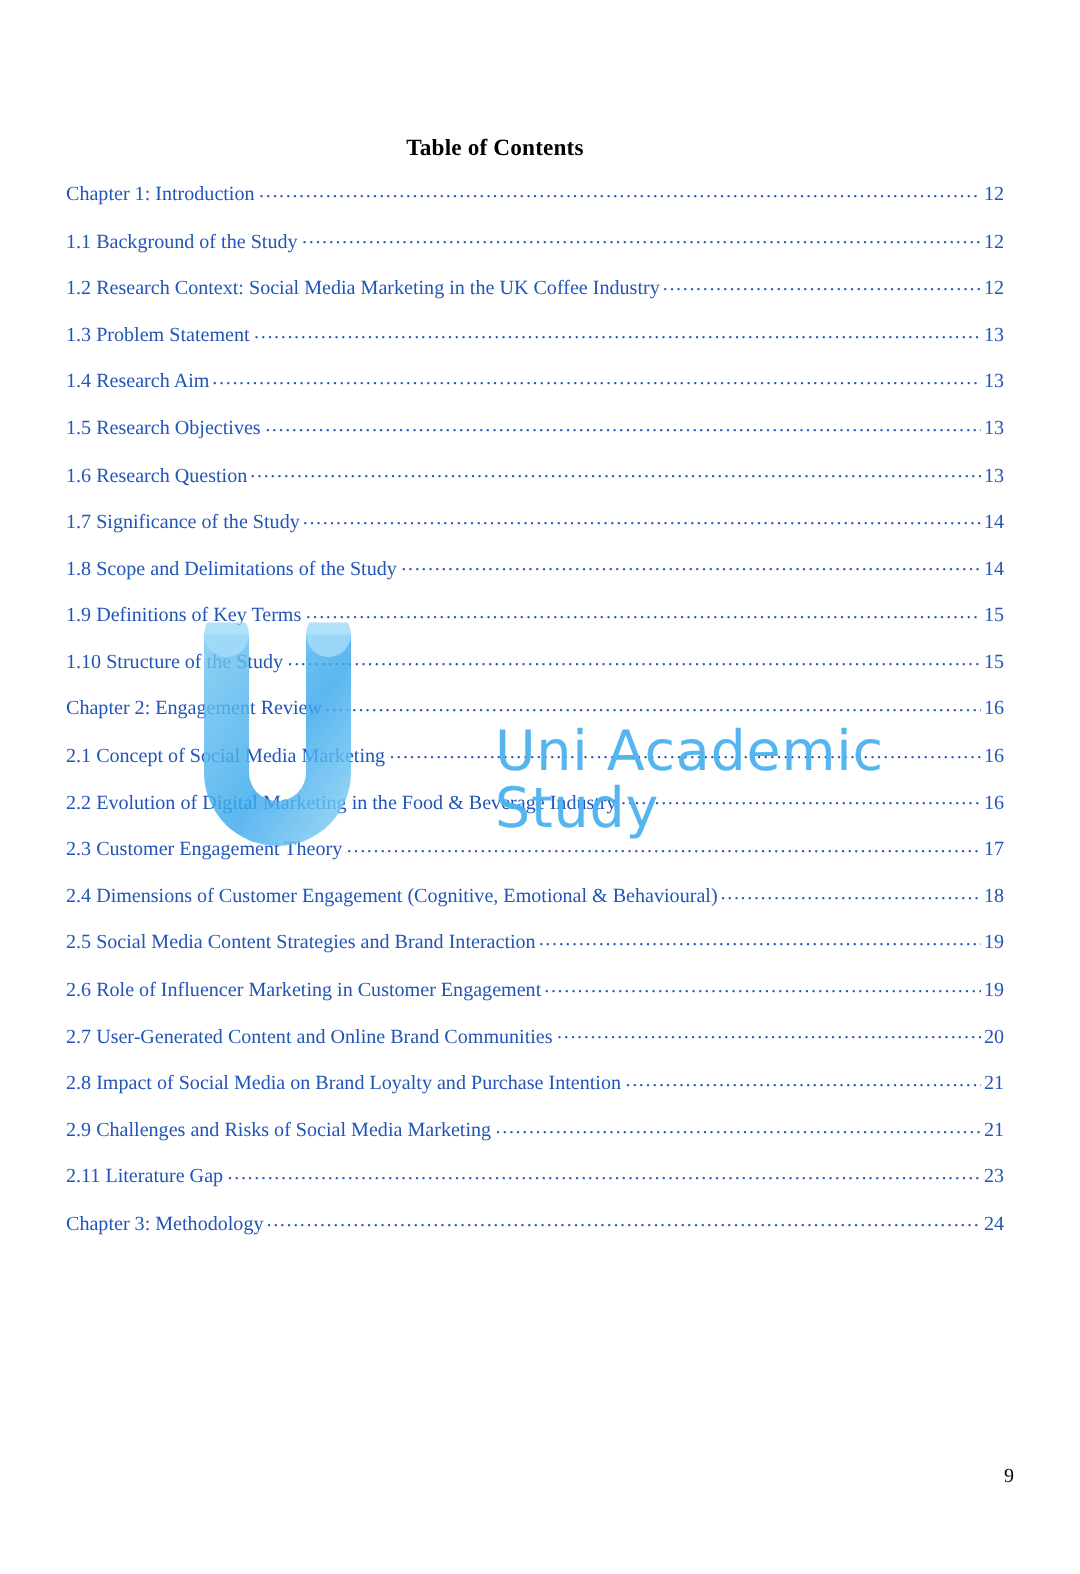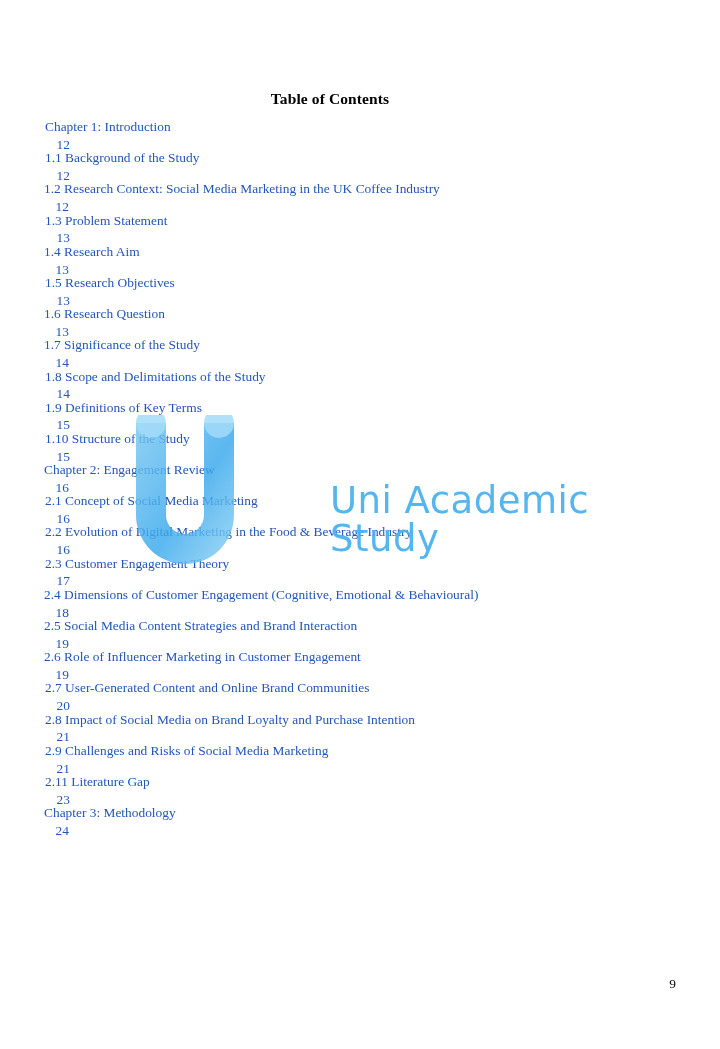--- a/index.html
+++ b/index.html
@@ -40,21 +40,20 @@
     width: 636px;
   }
   .toc-row {
     display: flex;
     align-items: baseline;
     font-size: 13.4px;
     line-height: 1;
     height: 31.2px;
     color: #2255b8;
     white-space: nowrap;
-    flex-direction: column;
   }
   .toc-row .label {
     flex: 0 0 auto;
     padding-right: 2px;
   }
   .toc-row .leader {
     flex: 1 1 auto;
     overflow: hidden;
     height: 1em;
     position: relative;
@@ -66,21 +65,21 @@
   .toc-row .leader::before {
     content: "......................................................................................................................................................................................................................";
     position: absolute;
     left: 0;
     bottom: 0;
     white-space: nowrap;
   }
   .toc-row .pg {
     flex: 0 0 auto;
     width: 24px;
-    text-align: right;
+    text-align: left;
     padding-left: 1px;
   }
   .toc-row.nogap .leader { margin-left: 0; }
 
   
   .watermark {
     position: absolute;
     left: 126px;
     top: 415px;
     width: 500px;

